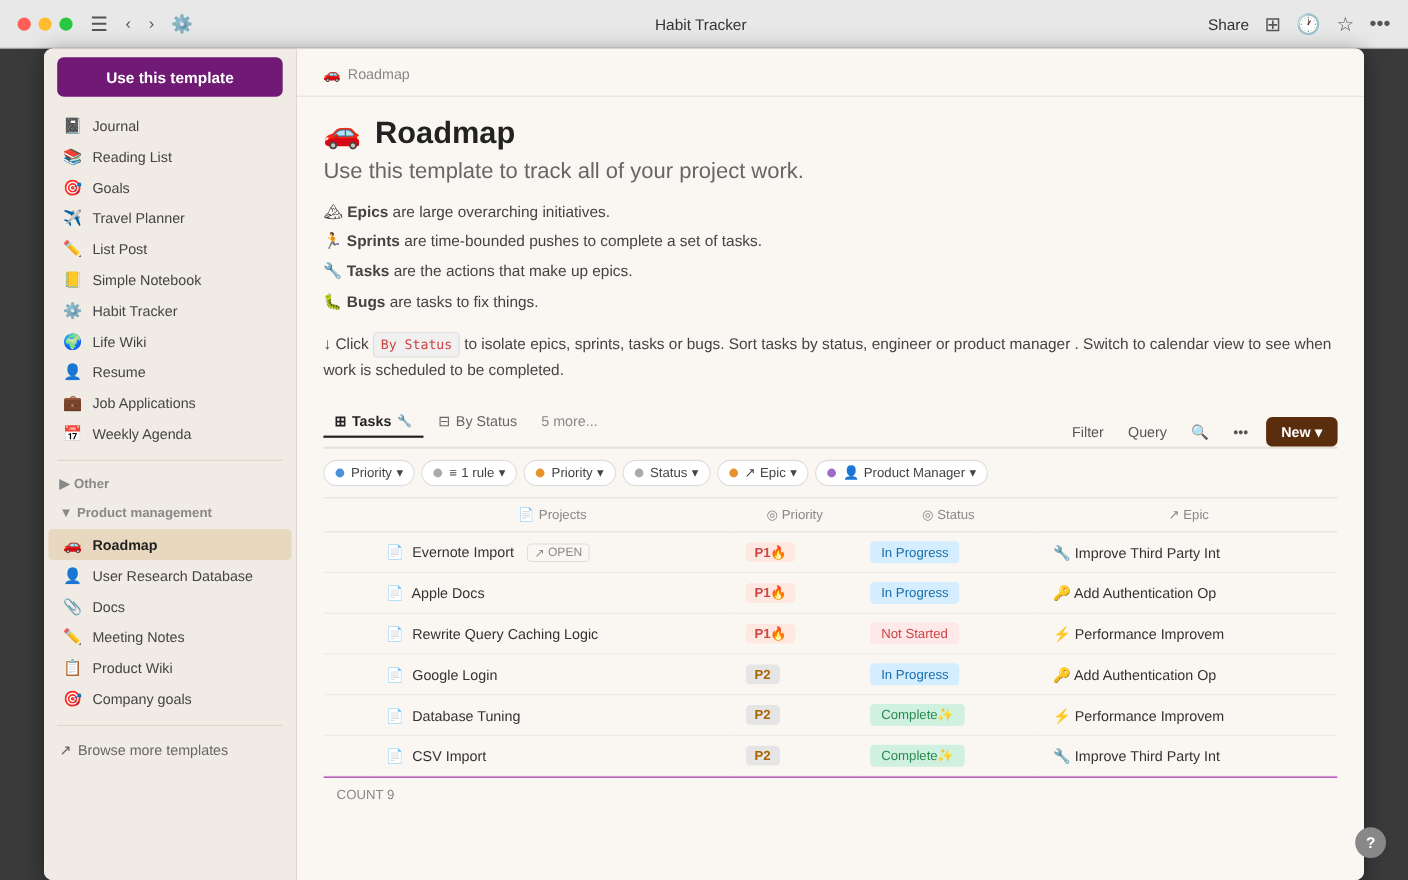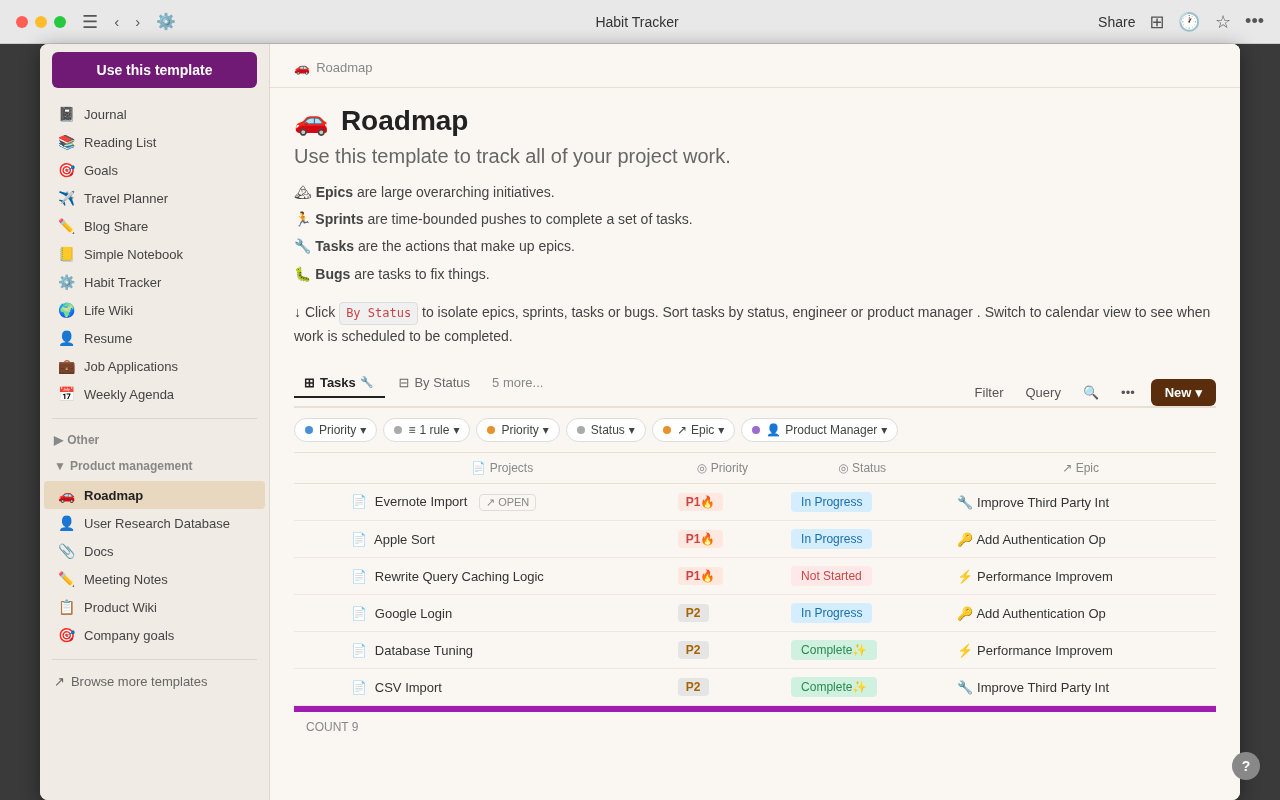--- a/index.html
+++ b/index.html
@@ -375,21 +375,21 @@
       padding: 1px 6px;
       font-size: 11px;
       color: #888;
       margin-left: 8px;
     }
 
     .count-row {
       padding: 8px 12px;
       font-size: 12px;
       color: #888;
-      border-top: 6px solid #a21caf;
+      border-top: 1px solid #a21caf;
     }
 
     .help-btn {
       position: absolute;
       bottom: 20px;
       right: 20px;
       width: 28px;
       height: 28px;
       border-radius: 50%;
       background: #888;
@@ -445,21 +445,21 @@
       <div class="sidebar-item">
         <span class="item-icon">🎯</span>
         <span>Goals</span>
       </div>
       <div class="sidebar-item">
         <span class="item-icon">✈️</span>
         <span>Travel Planner</span>
       </div>
       <div class="sidebar-item">
         <span class="item-icon">✏️</span>
-        <span>Blog Share</span>
+        <span>List Post</span>
       </div>
       <div class="sidebar-item">
         <span class="item-icon">📒</span>
         <span>Simple Notebook</span>
       </div>
       <div class="sidebar-item">
         <span class="item-icon">⚙️</span>
         <span>Habit Tracker</span>
       </div>
       <div class="sidebar-item">
@@ -682,21 +682,21 @@
 
               <tr>
                 <td>
                   <div class="row-actions">
                     <span class="row-plus">+</span>
                     <span class="row-handle">⠿</span>
                   </div>
                 </td>
                 <td>
                   <span class="doc-icon">📄</span>
-                  <span>Apple Sort</span>
+                  <span>Apple Docs</span>
                 </td>
                 <td>
                   <span class="priority-badge p1">P1🔥</span>
                 </td>
                 <td>
                   <span class="status-badge in-progress">In Progress</span>
                 </td>
                 <td>
                   <span>🔑 Add Authentication Op</span>
                 </td>

